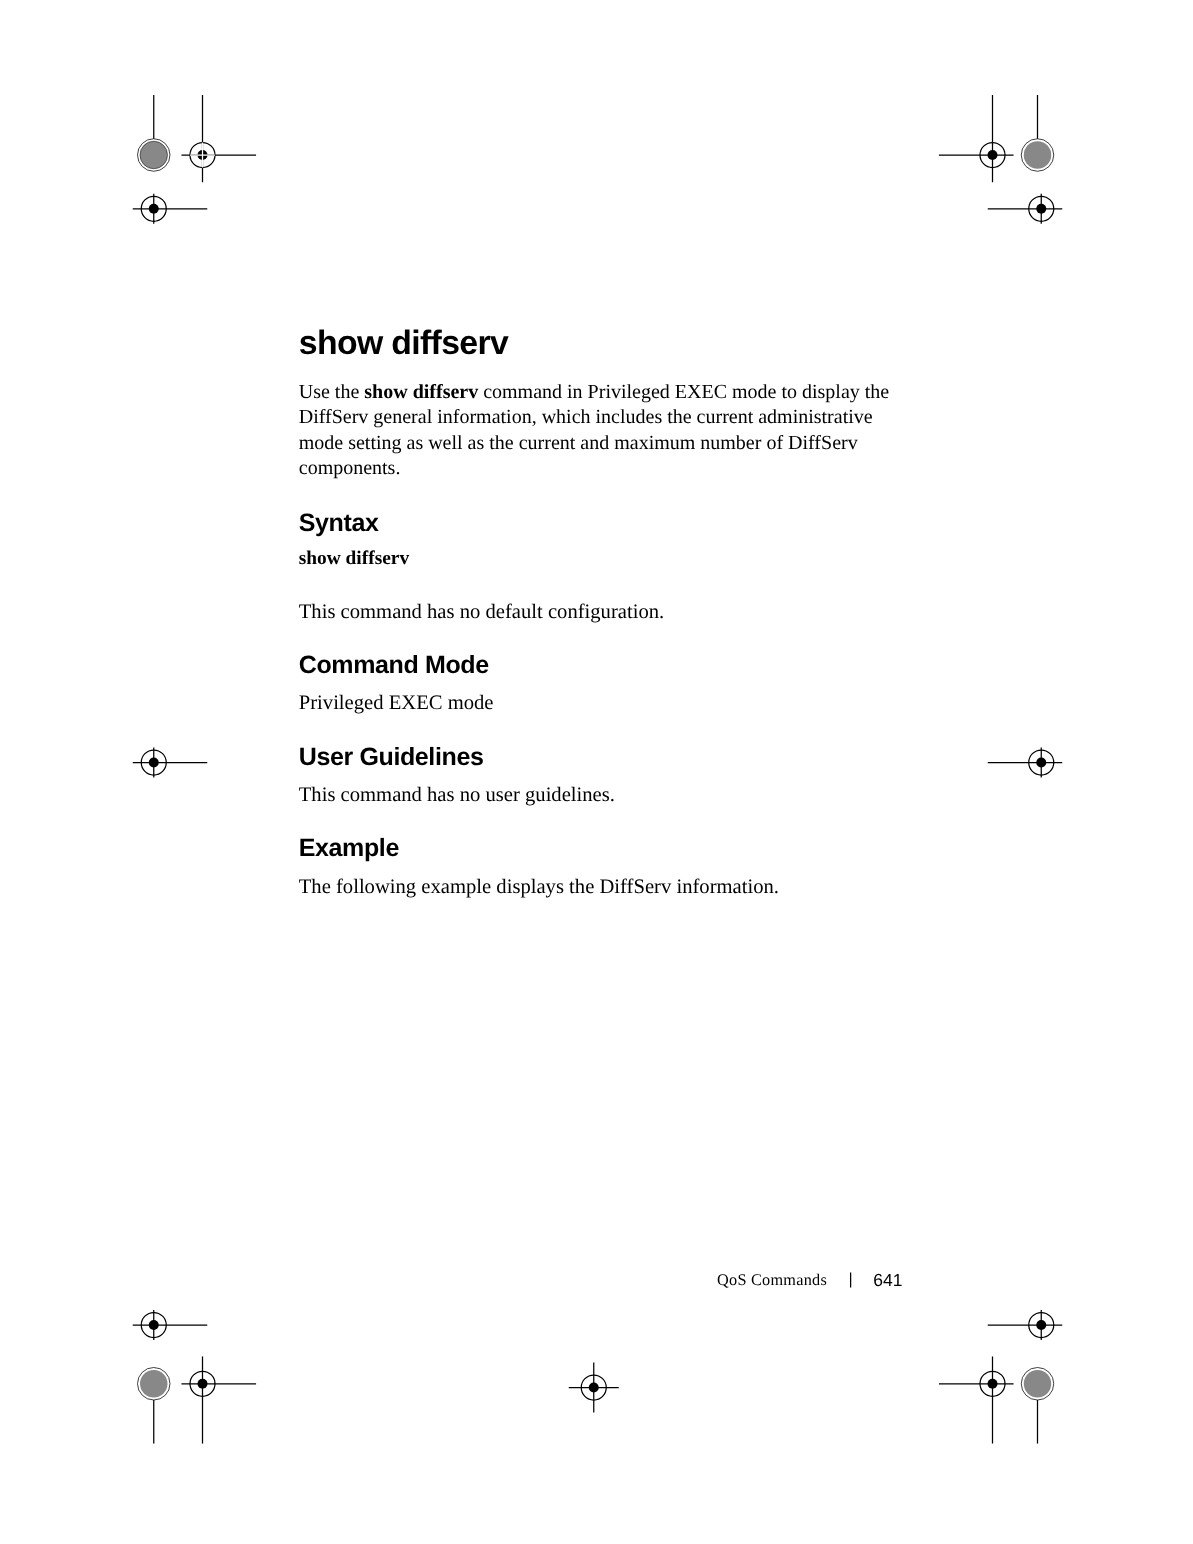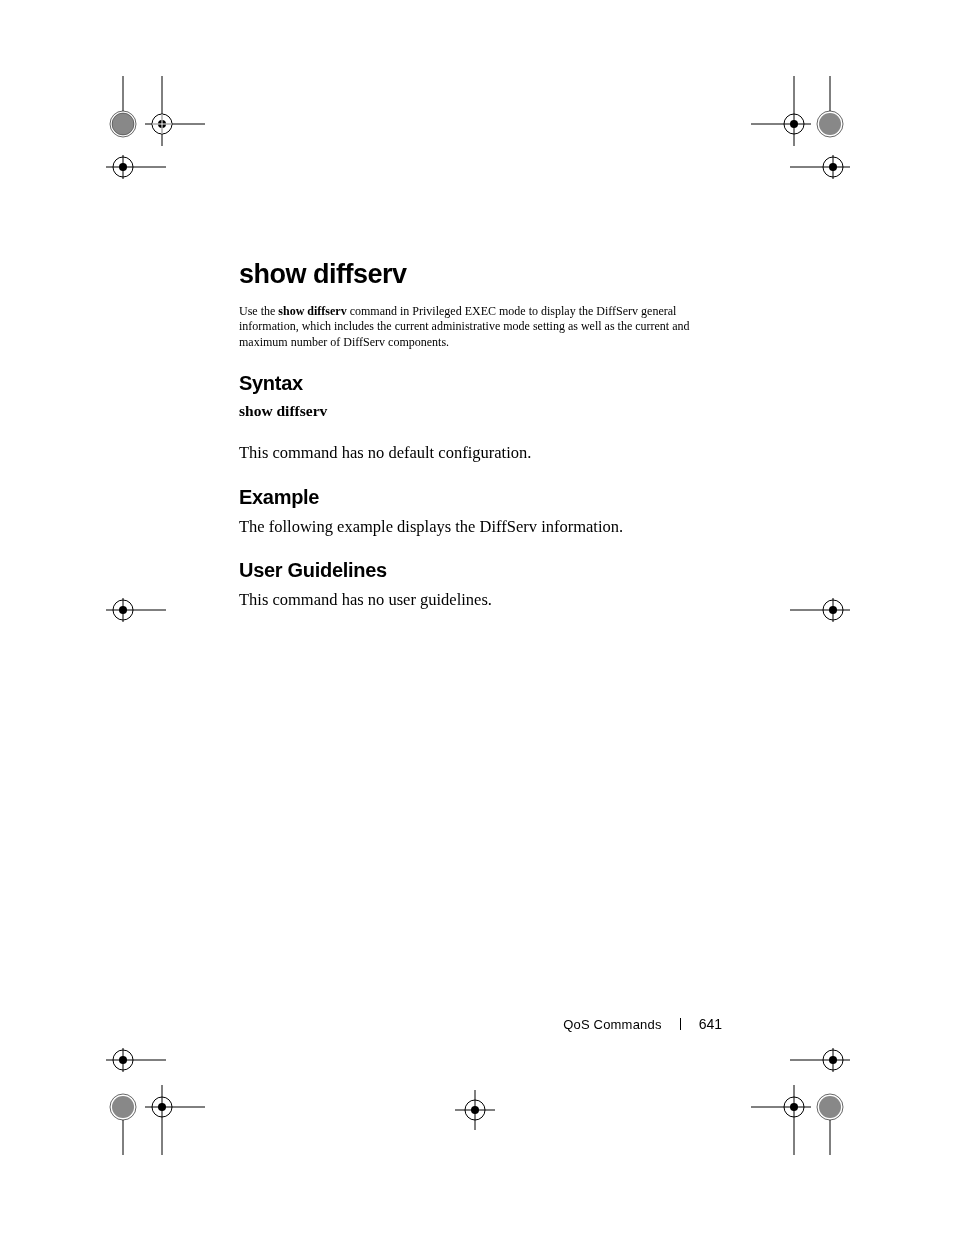--- a/index.html
+++ b/index.html
@@ -22,21 +22,21 @@
       width: 490px;
     }
     .main-heading {
       font-family: Arial, Helvetica, sans-serif;
       font-weight: bold;
       font-size: 27px;
       letter-spacing: -0.5px;
       margin-bottom: 14px;
     }
     .intro-para {
-      font-size: 12px;
+      font-size: 16px;
       line-height: 1.28;
       margin-bottom: 22px;
     }
     .bold-inline {
       font-weight: bold;
     }
     .sub-heading {
       font-family: Arial, Helvetica, sans-serif;
       font-weight: bold;
       font-size: 20px;
@@ -59,21 +59,21 @@
     .page-footer {
       position: absolute;
       right: 232px;
       top: 1016px;
       font-size: 13px;
       display: flex;
       align-items: center;
       gap: 18px;
     }
     .footer-label {
-      font-family: Liberation Sans, sans-serif;
+      font-family: Liberation Serif, serif;
       letter-spacing: 0.2px;
     }
     .footer-divider {
       width: 1px;
       height: 12px;
       background: #000;
     }
     .footer-pagenum {
       font-family: Arial, Helvetica, sans-serif;
       font-weight: normal;
@@ -116,30 +116,32 @@
   <div class="section-block">
     <h2 class="sub-heading">Syntax</h2>
     <p class="syntax-cmd">show diffserv</p>
   </div>
 
   <div class="section-block">
     <p class="body-text">This command has no default configuration.</p>
   </div>
 
   <div class="section-block">
+    <h2 class="sub-heading">Command Mode</h2>
+    <p class="body-text">Privileged EXEC mode</p>
+  </div>
+
+  <div class="section-block">
+    <h2 class="sub-heading">User Guidelines</h2>
+    <p class="body-text">This command has no user guidelines.</p>
   </div>
 
   <div class="section-block">
     <h2 class="sub-heading">Example</h2>
     <p class="body-text">The following example displays the DiffServ information.</p>
-  </div>
-
-  <div class="section-block">
-    <h2 class="sub-heading">User Guidelines</h2>
-    <p class="body-text">This command has no user guidelines.</p>
   </div>
 </div>
 
 <div class="page-footer">
   <span class="footer-label">QoS Commands</span>
   <span class="footer-divider"></span>
   <span class="footer-pagenum">641</span>
 </div>
 
 <div class="reg-mark corner-tl-1">

